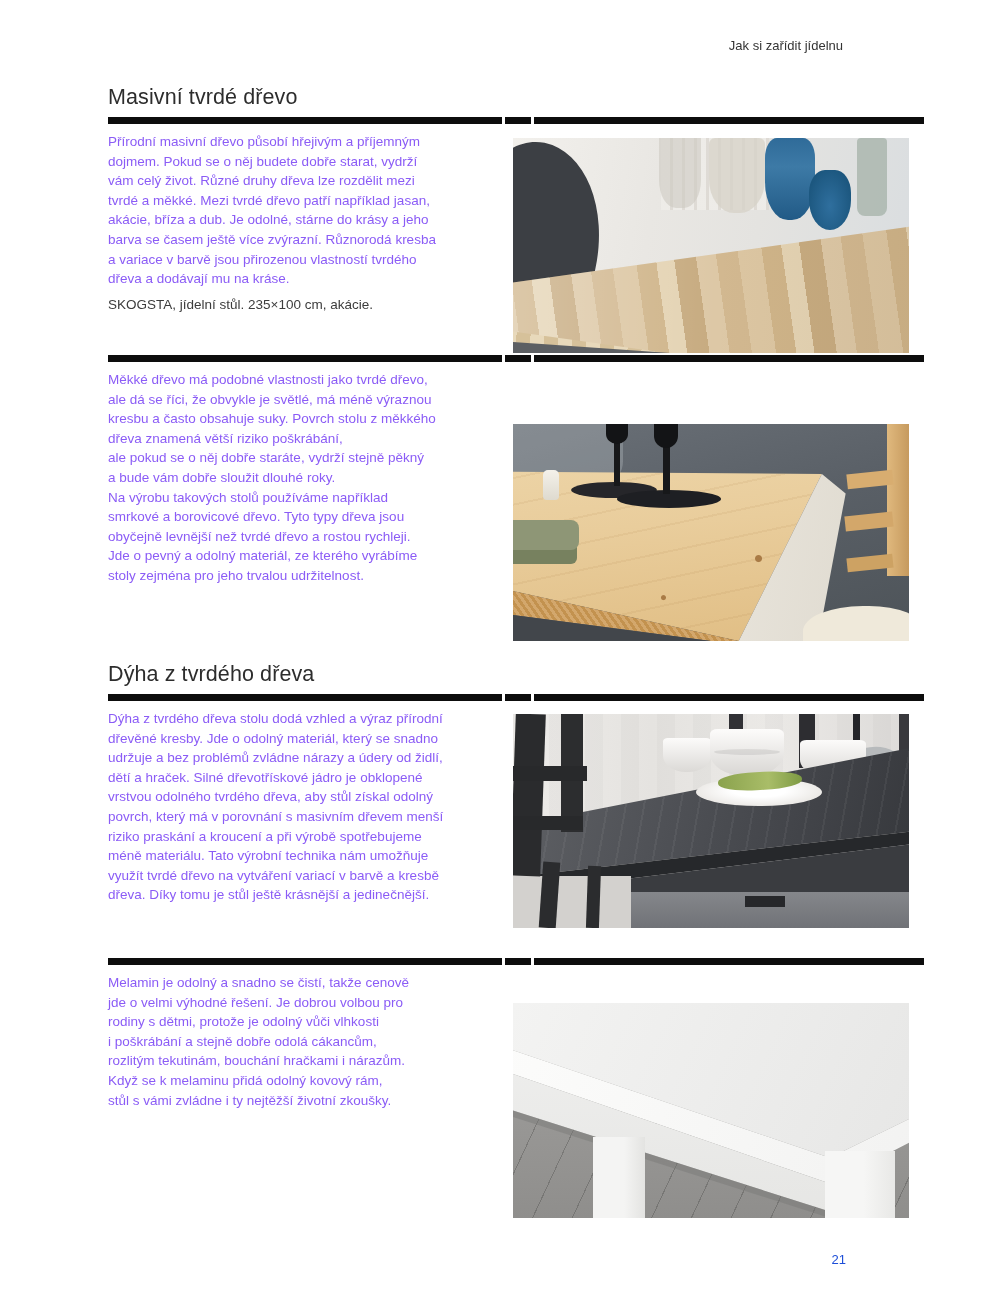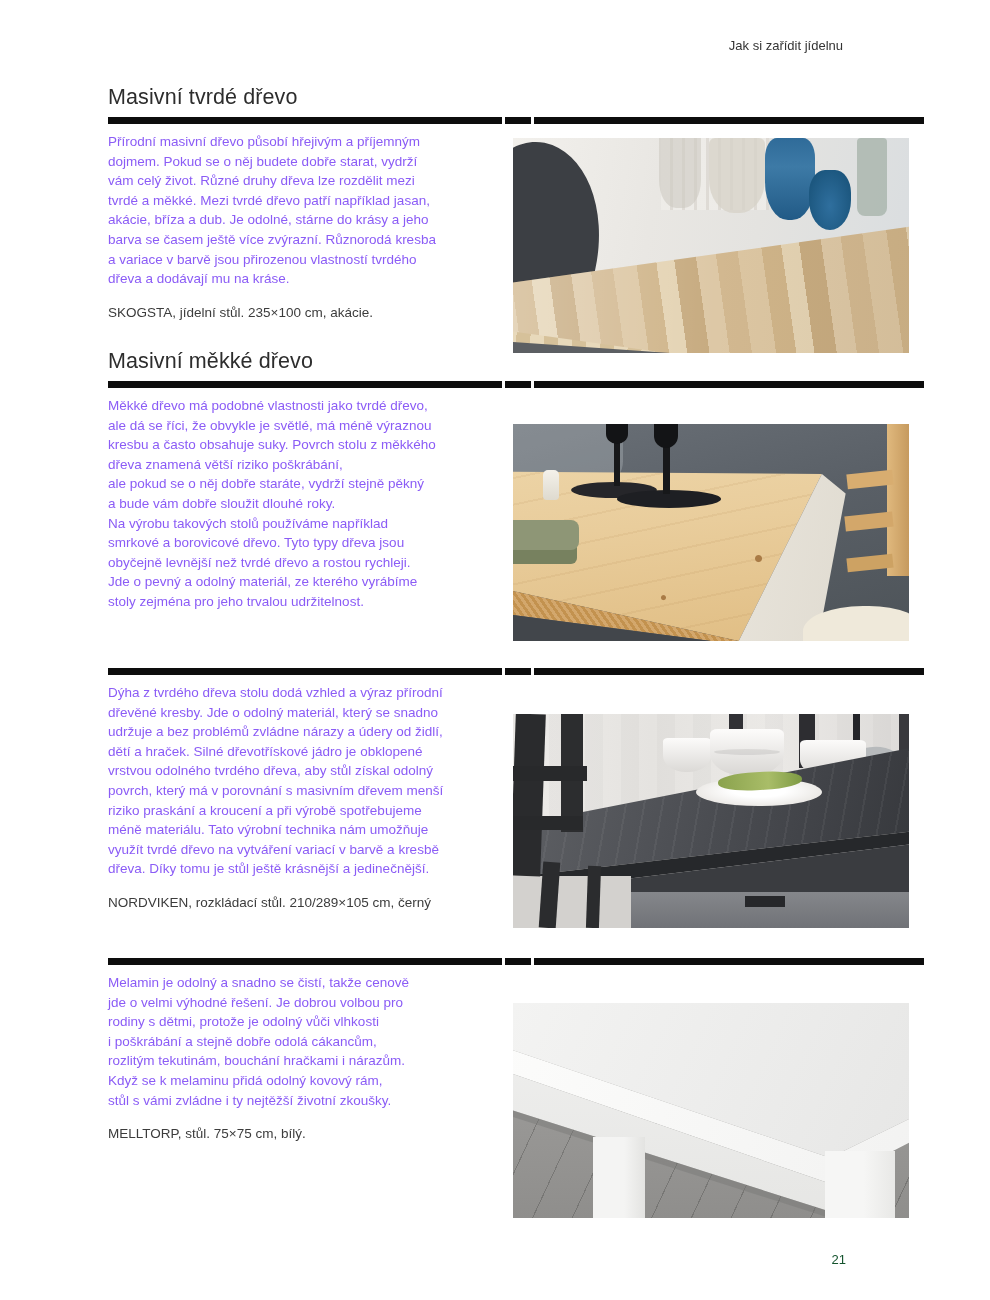--- a/index.html
+++ b/index.html
@@ -1,30 +1,30 @@
 <!DOCTYPE html>
 <html><head>
 <meta charset="utf-8">
 <style>
   html,body{margin:0;padding:0;background:#ffffff;}
   .page{position:relative;width:924px;height:1300px;background:#ffffff;overflow:hidden;
         font-family:"Liberation Sans","DejaVu Sans",sans-serif;color:#3c3c3c;}
 
   .doc-header{position:absolute;top:38px;right:81px;font-size:13px;color:#333333;}
-  .page-number{position:absolute;top:1252px;right:78px;font-size:13px;color:#14532d;}
+  .page-number{position:absolute;top:1252px;right:78px;font-size:13px;color:#1d4ed8;}
 
   .section{position:absolute;left:108px;width:817px;}
   .sec-1{top:84px;} .sec-2{top:348px;} .sec-3{top:661px;} .sec-4{top:951px;}
 
   .heading{margin:0;font-size:21.5px;line-height:26px;font-weight:400;color:#2d2d2d;letter-spacing:.1px;}
   .bar{margin-top:7px;height:7px;
        background:linear-gradient(90deg,#0d0d0d 0,#0d0d0d 394px,#ffffff 394px,#ffffff 397px,
                   #0d0d0d 397px,#0d0d0d 423px,#ffffff 423px,#ffffff 426px,#0d0d0d 426px,#0d0d0d 100%);}
   .body-text{margin-top:8px;width:440px;font-size:13.5px;line-height:19.6px;white-space:pre-line;color:#8b5cf6;}
-  .caption{margin-top:14px;width:440px;font-size:13.5px;line-height:19.6px;white-space:pre-line;color:#3c3c3c;}
+  .caption{margin-top:6px;width:440px;font-size:13.5px;line-height:19.6px;white-space:pre-line;color:#3c3c3c;}
 
   
   .photo{position:absolute;left:513px;width:396px;overflow:hidden;}
   .photo div{position:absolute;}
 
   
   .p1{top:138px;height:215px;}
   .p1-bg{inset:0;background:linear-gradient(100deg,#f2f0ec 0%,#e9e7e3 35%,#e4e3e0 60%,#d9dde0 100%);}
   .p1-chair{left:-52px;top:4px;width:138px;height:205px;background:#3c3f44;border-radius:45% 55% 40% 50%;transform:rotate(12deg);}
   .p1-radiator{left:148px;top:0;width:108px;height:72px;opacity:.85;
@@ -144,21 +144,20 @@
     <div class="p1-carafe"></div>
     <div class="p1-vase-big"></div>
     <div class="p1-vase-small"></div>
     <div class="p1-glass-right"></div>
     <div class="p1-table"></div>
     <div class="p1-table-edge"></div>
     <div class="p1-floor"></div>
   </div>
 
   <div class="section sec-2">
-    <h2 class="heading">Masivní měkké dřevo</h2>
     <div class="bar"></div>
     <div class="body-text">Měkké dřevo má podobné vlastnosti jako tvrdé dřevo,
 ale dá se říci, že obvykle je světlé, má méně výraznou
 kresbu a často obsahuje suky. Povrch stolu z měkkého
 dřeva znamená větší riziko poškrábání,
 ale pokud se o něj dobře staráte, vydrží stejně pěkný
 a bude vám dobře sloužit dlouhé roky.
 Na výrobu takových stolů používáme například
 smrkové a borovicové dřevo. Tyto typy dřeva jsou
 obyčejně levnější než tvrdé dřevo a rostou rychleji.
@@ -179,32 +178,32 @@
     <div class="p2-candle1"></div>
     <div class="p2-candle2"></div>
     <div class="p2-stile"></div>
     <div class="p2-slat1"></div>
     <div class="p2-slat2"></div>
     <div class="p2-slat3"></div>
     <div class="p2-cushion"></div>
   </div>
 
   <div class="section sec-3">
+    <h2 class="heading">Dýha z tvrdého dřeva</h2>
     <div class="bar"></div>
     <div class="body-text">Dýha z tvrdého dřeva stolu dodá vzhled a výraz přírodní
 dřevěné kresby. Jde o odolný materiál, který se snadno
 udržuje a bez problémů zvládne nárazy a údery od židlí,
 dětí a hraček. Silné dřevotřískové jádro je obklopené
 vrstvou odolného tvrdého dřeva, aby stůl získal odolný
 povrch, který má v porovnání s masivním dřevem menší
 riziko praskání a kroucení a při výrobě spotřebujeme
 méně materiálu. Tato výrobní technika nám umožňuje
 využít tvrdé dřevo na vytváření variací v barvě a kresbě
 dřeva. Díky tomu je stůl ještě krásnější a jedinečnější.</div>
-    <div class="caption">NORDVIKEN, rozkládací stůl. 210/289×105 cm, černý</div>
   </div>
   <div class="photo p3">
     <div class="p3-bg"></div>
     <div class="p3-win1"></div>
     <div class="p3-win2"></div>
     <div class="p3-candle"></div>
     <div class="p3-corner"></div>
     <div class="p3-cloth"></div>
     <div class="p3-board"></div>
     <div class="p3-bowl-a"></div>
@@ -228,21 +227,20 @@
 
   <div class="section sec-4">
     <div class="bar"></div>
     <div class="body-text">Melamin je odolný a snadno se čistí, takže cenově
 jde o velmi výhodné řešení. Je dobrou volbou pro
 rodiny s dětmi, protože je odolný vůči vlhkosti
 i poškrábání a stejně dobře odolá cákancům,
 rozlitým tekutinám, bouchání hračkami i nárazům.
 Když se k melaminu přidá odolný kovový rám,
 stůl s vámi zvládne i ty nejtěžší životní zkoušky.</div>
-    <div class="caption">MELLTORP, stůl. 75×75 cm, bílý.</div>
   </div>
   <div class="photo p4">
     <div class="p4-floor"></div>
     <div class="p4-top"></div>
     <div class="p4-edgeface"></div>
     <div class="p4-apron"></div>
     <div class="p4-shadow"></div>
     <div class="p4-leg-l"></div>
     <div class="p4-leg-r"></div>
   </div>

